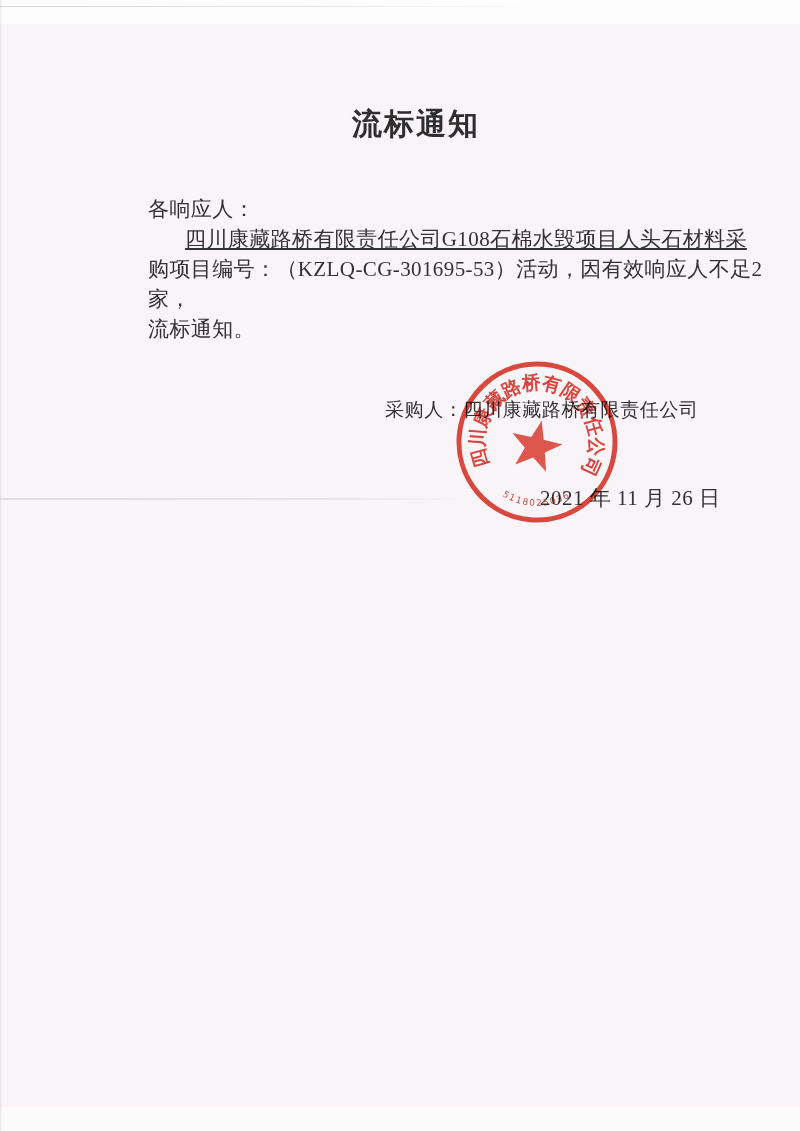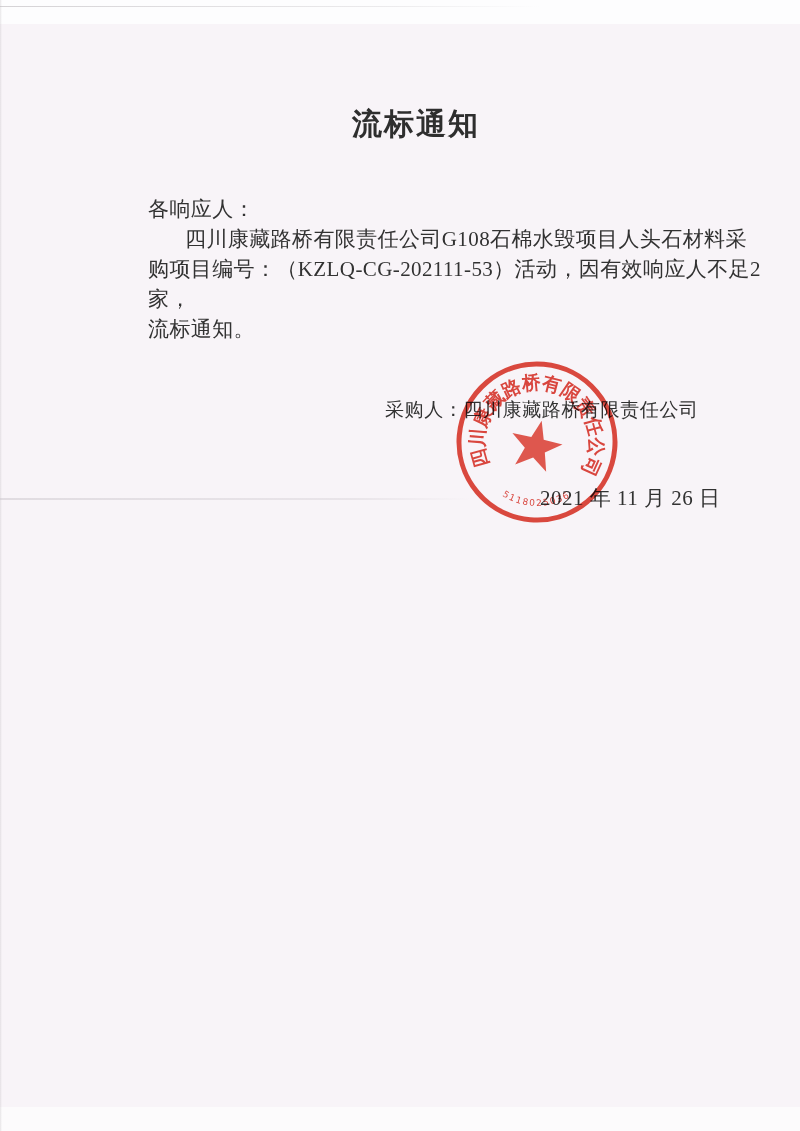--- a/index.html
+++ b/index.html
@@ -45,21 +45,21 @@
     color: #2e2e2e;
   }
   .body-block {
     position: absolute; left: 109px; top: 194px; width: 645px;
     font-size: 21px;
     line-height: 30px;
     letter-spacing: 0.4px;
     color: #323232;
     margin-left: 39px;
   }
-  .body-block .indent { padding-left: 37px; }
+  .body-block .indent { padding-left: 37px; text-decoration: underline; }
   .purchaser {
     position: absolute; left: 385px; top: 397px;
     font-size: 19px;
     letter-spacing: 0.6px;
     color: #323232;
     white-space: nowrap;
   }
   .date {
     position: absolute; left: 540px; top: 484px;
     font-size: 21px;
@@ -99,21 +99,21 @@
   <div class="scan-strip-top"></div>
   <div class="scan-line-top"></div>
   <div class="scan-strip-bottom"></div>
   <div class="scan-edge-left"></div>
 
   <h1 class="title">流标通知</h1>
 
   <div class="body-block">
     <div class="line">各响应人：</div>
     <div class="line indent">四川康藏路桥有限责任公司G108石棉水毁项目人头石材料采</div>
-    <div class="line">购项目编号：（KZLQ-CG-202111-53）活动，因有效响应人不足2家，</div>
+    <div class="line">购项目编号：（KZLQ-CG-301695-53）活动，因有效响应人不足2家，</div>
     <div class="line">流标通知。</div>
   </div>
 
   <div class="purchaser">采购人：四川康藏路桥有限责任公司</div>
 
   <div class="date">2021 年 11 月 26 日</div>
 
   <div class="crease"></div>
 
   <svg class="seal" viewBox="0 0 200 200" width="200" height="200" xmlns="http://www.w3.org/2000/svg">

